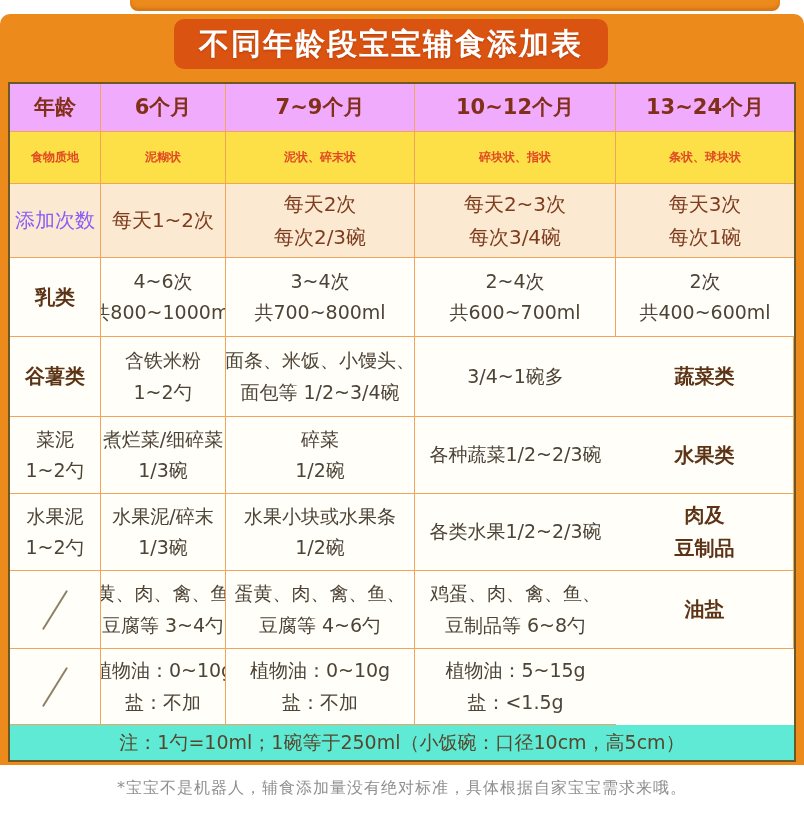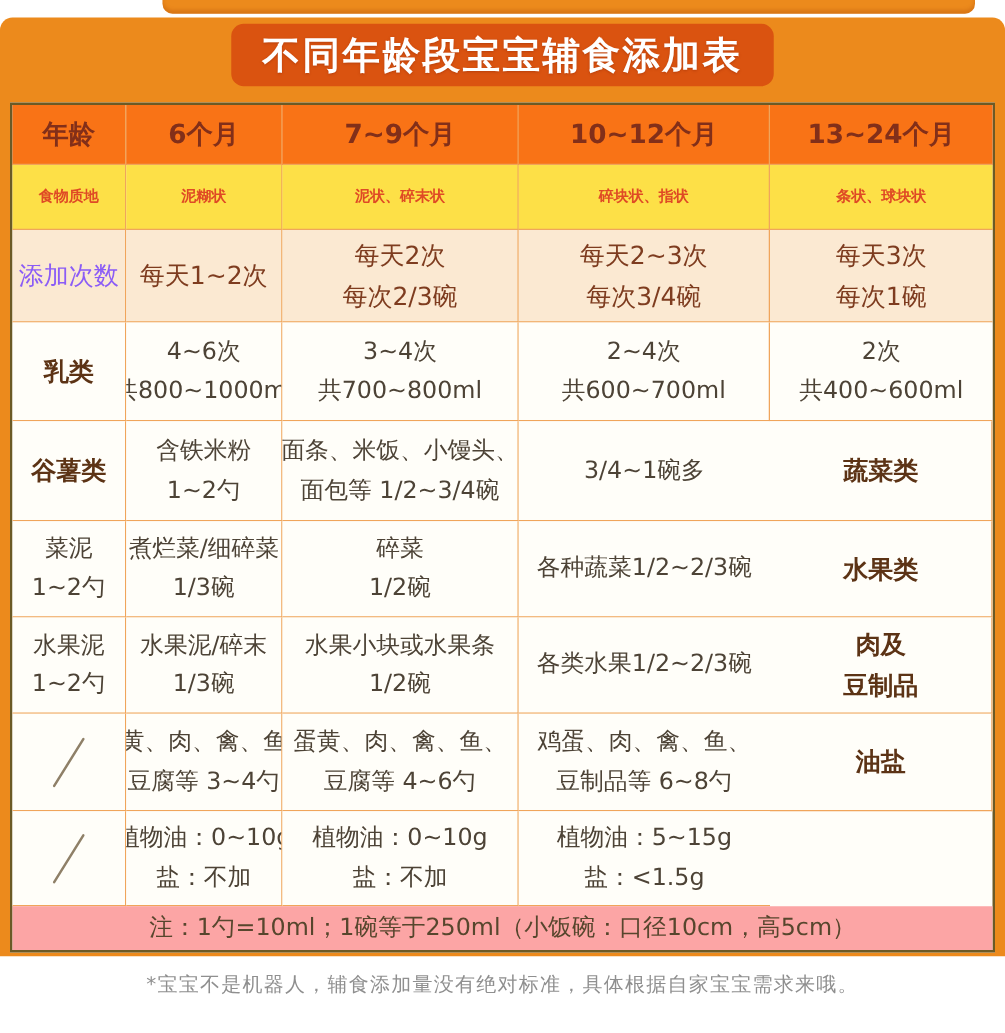--- a/index.html
+++ b/index.html
@@ -11,21 +11,21 @@
   .top-strip{
     position:absolute;left:130px;top:0;width:650px;height:11px;
     background:#EC8A1C;border-radius:0 0 8px 8px;
     box-shadow:inset 0 -3px 3px rgba(160,60,0,.25);
   }
   .panel{
     position:absolute;left:0;top:14px;width:804px;height:751px;
     background:#EC8A1C;border-radius:10px 10px 0 0;
   }
   .banner{
-    position:absolute;left:185px;top:5px;width:434px;height:50px;
+    position:absolute;left:174px;top:5px;width:434px;height:50px;
     background:#DA5310;border-radius:10px;
     display:flex;align-items:center;justify-content:center;
   }
   .banner-title{
     color:#ffffff;font-size:30px;font-weight:bold;letter-spacing:2px;
     text-shadow:0 1px 2px rgba(120,30,0,.35);white-space:nowrap;
   }
   .tbl{
     position:absolute;left:8px;top:68px;width:788px;height:680px;
     box-sizing:border-box;border:2px solid #6B5A26;background:#FFFEF9;
@@ -36,30 +36,30 @@
   .cell{
     box-sizing:border-box;
     border-right:1px solid #F0A55B;border-bottom:1px solid #F0A55B;
     display:flex;flex-direction:column;align-items:center;justify-content:center;
     text-align:center;overflow:hidden;
   }
   .cell.last-col{border-right:none;}
   .cell.last-row{border-bottom:none;}
   .line{white-space:nowrap;line-height:1.65;}
   
-  .hdr{background:#f97316;color:#822F19;font-weight:bold;font-size:21px;}
+  .hdr{background:#f0abfc;color:#822F19;font-weight:bold;font-size:21px;}
   .gold{background:#fde047;color:#DF4A25;font-size:12px;font-weight:bold;}
   .gold.lbl{color:#DF4A25;}
   .cream{background:#FBE9D2;color:#7E3C1F;font-size:20px;}
   .cream.lbl{color:#8b5cf6;font-weight:normal;}
   .white{background:#FFFEF9;color:#4D4336;font-size:19px;}
   .white.lbl{color:#5C3315;font-weight:bold;font-size:20px;align-items:center;}
   .lbl{font-weight:bold;}
   .note-cell{
-    grid-column:1 / -1;background:#fca5a5;color:#57462D;font-size:19px;
+    grid-column:1 / -1;background:#5eead4;color:#57462D;font-size:19px;
     border-right:none;
   }
   .slash-mark{
     width:2px;height:46px;background:#8F8068;transform:rotate(32deg);
     border-radius:1px;
   }
   .caption{
     position:absolute;left:0;top:778px;width:804px;text-align:center;
     color:#8F8F8F;font-size:16px;letter-spacing:1px;
   }

